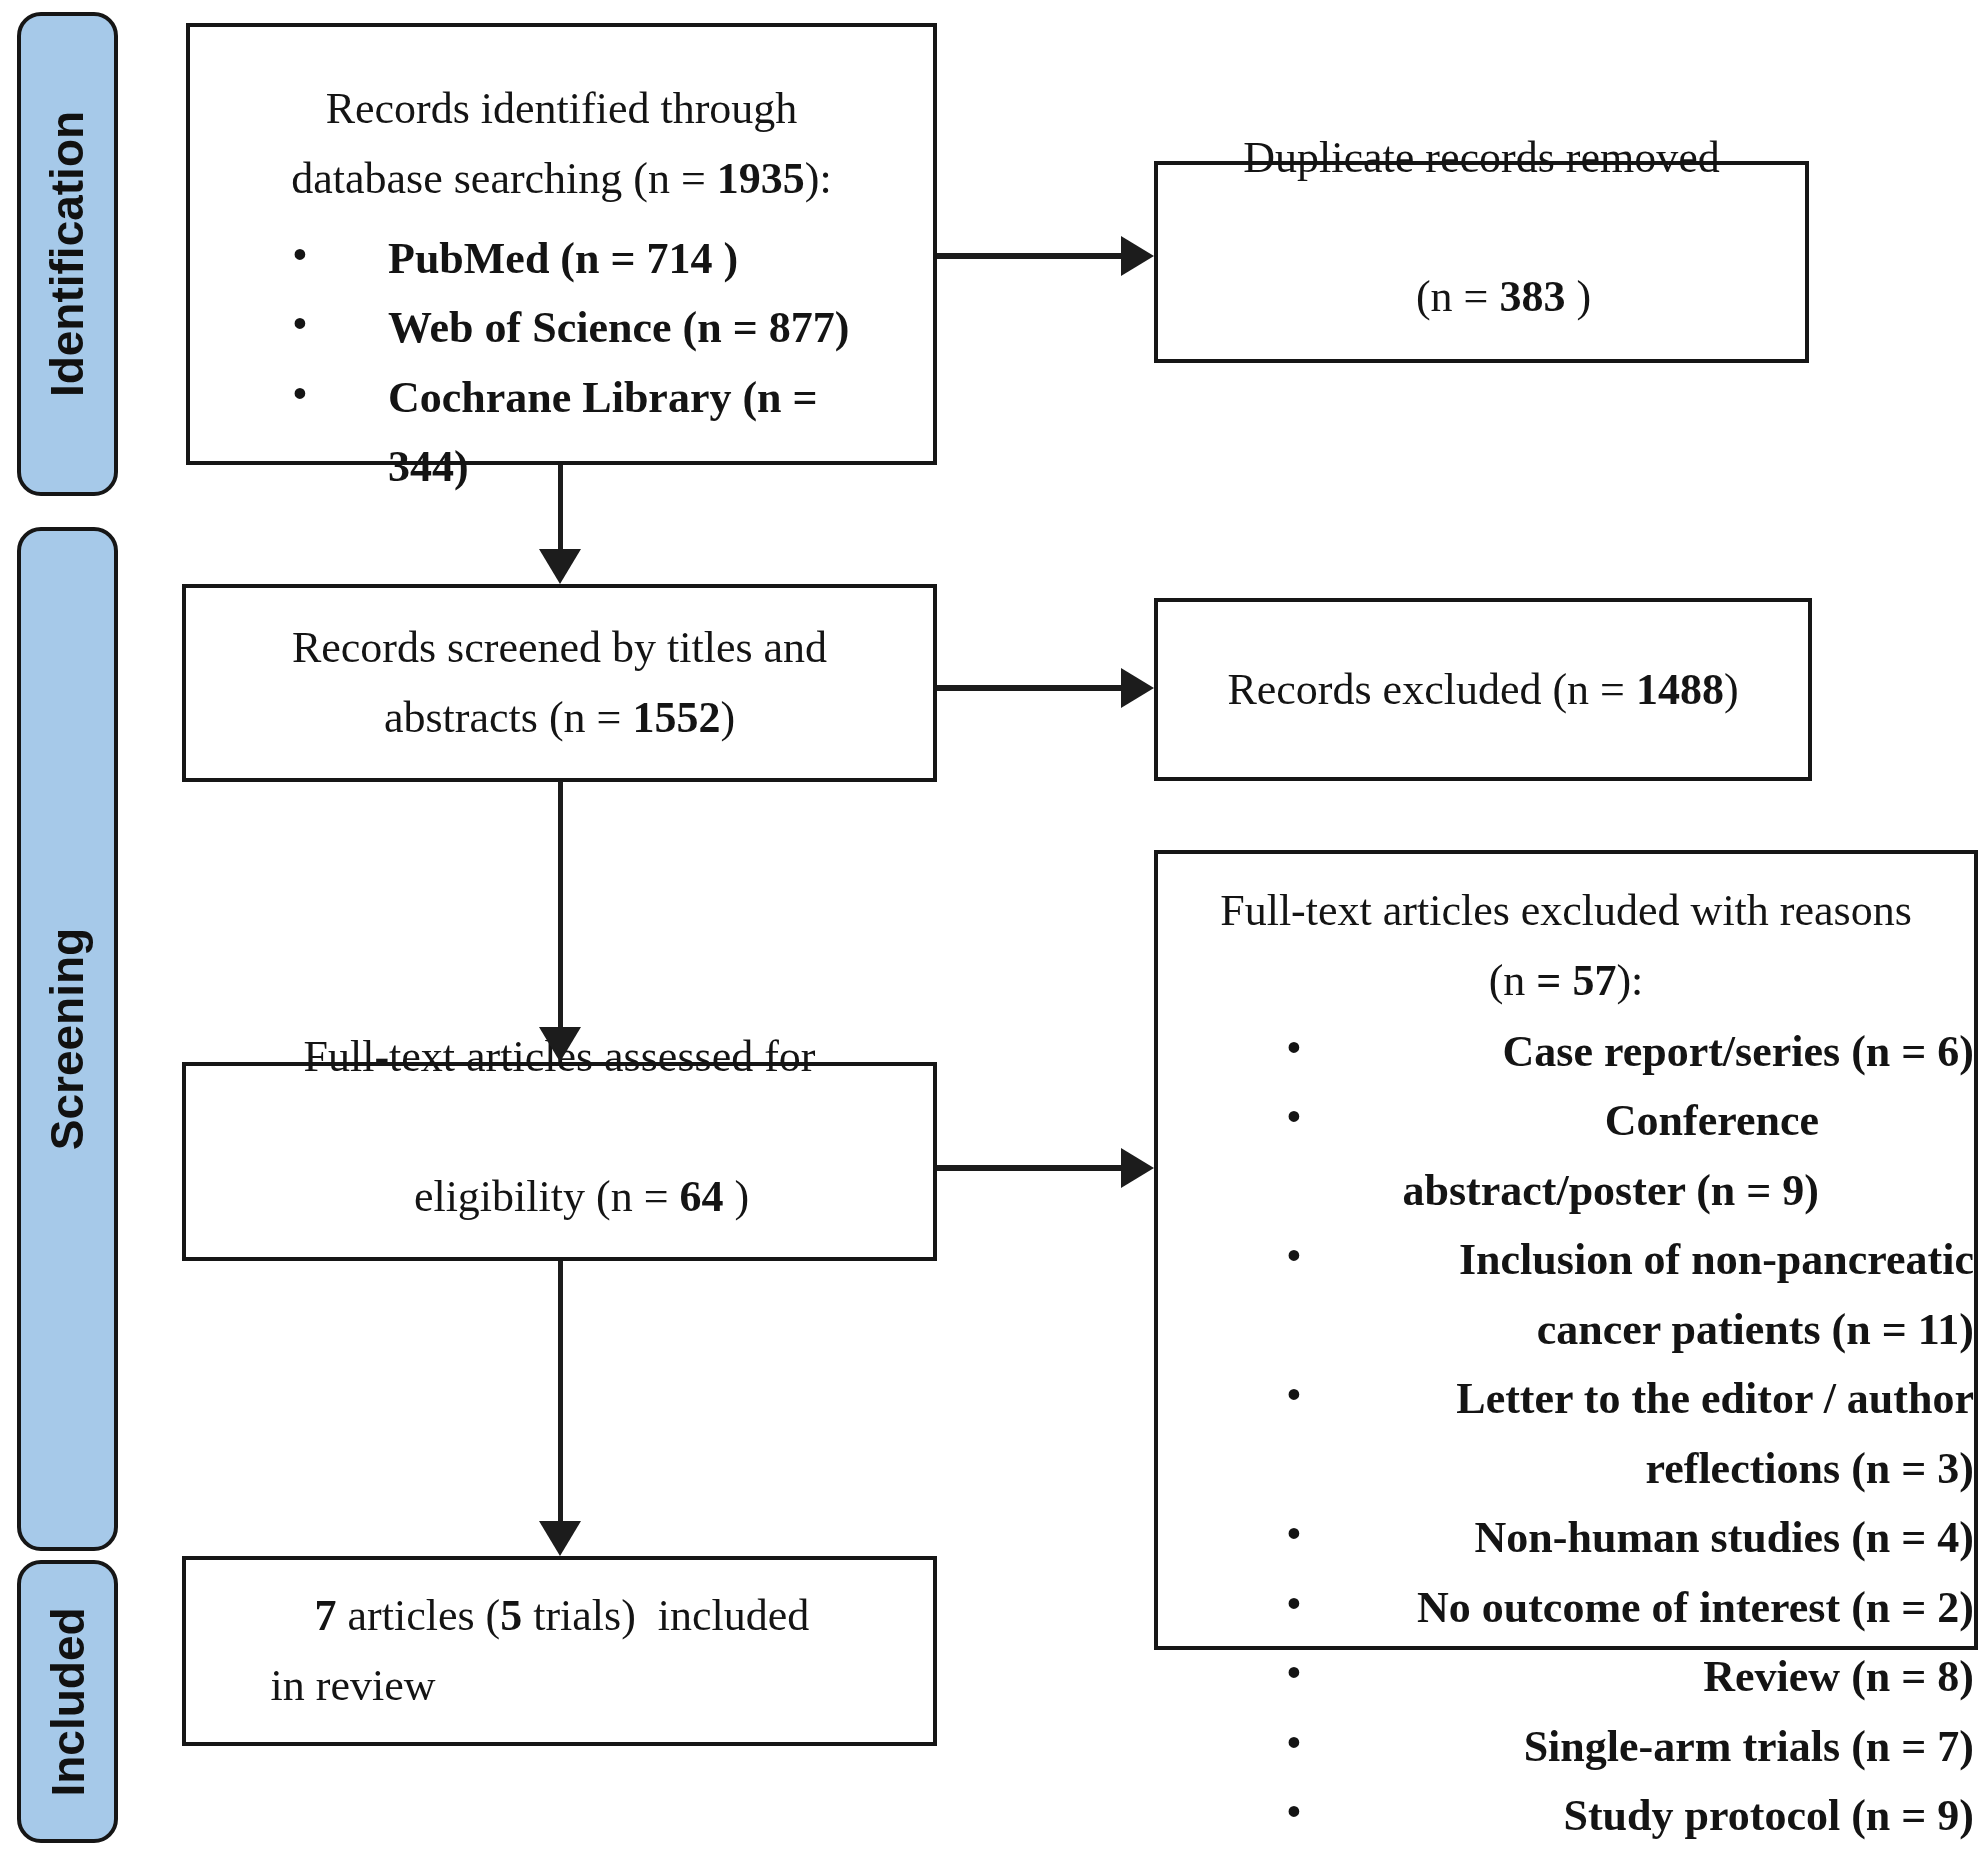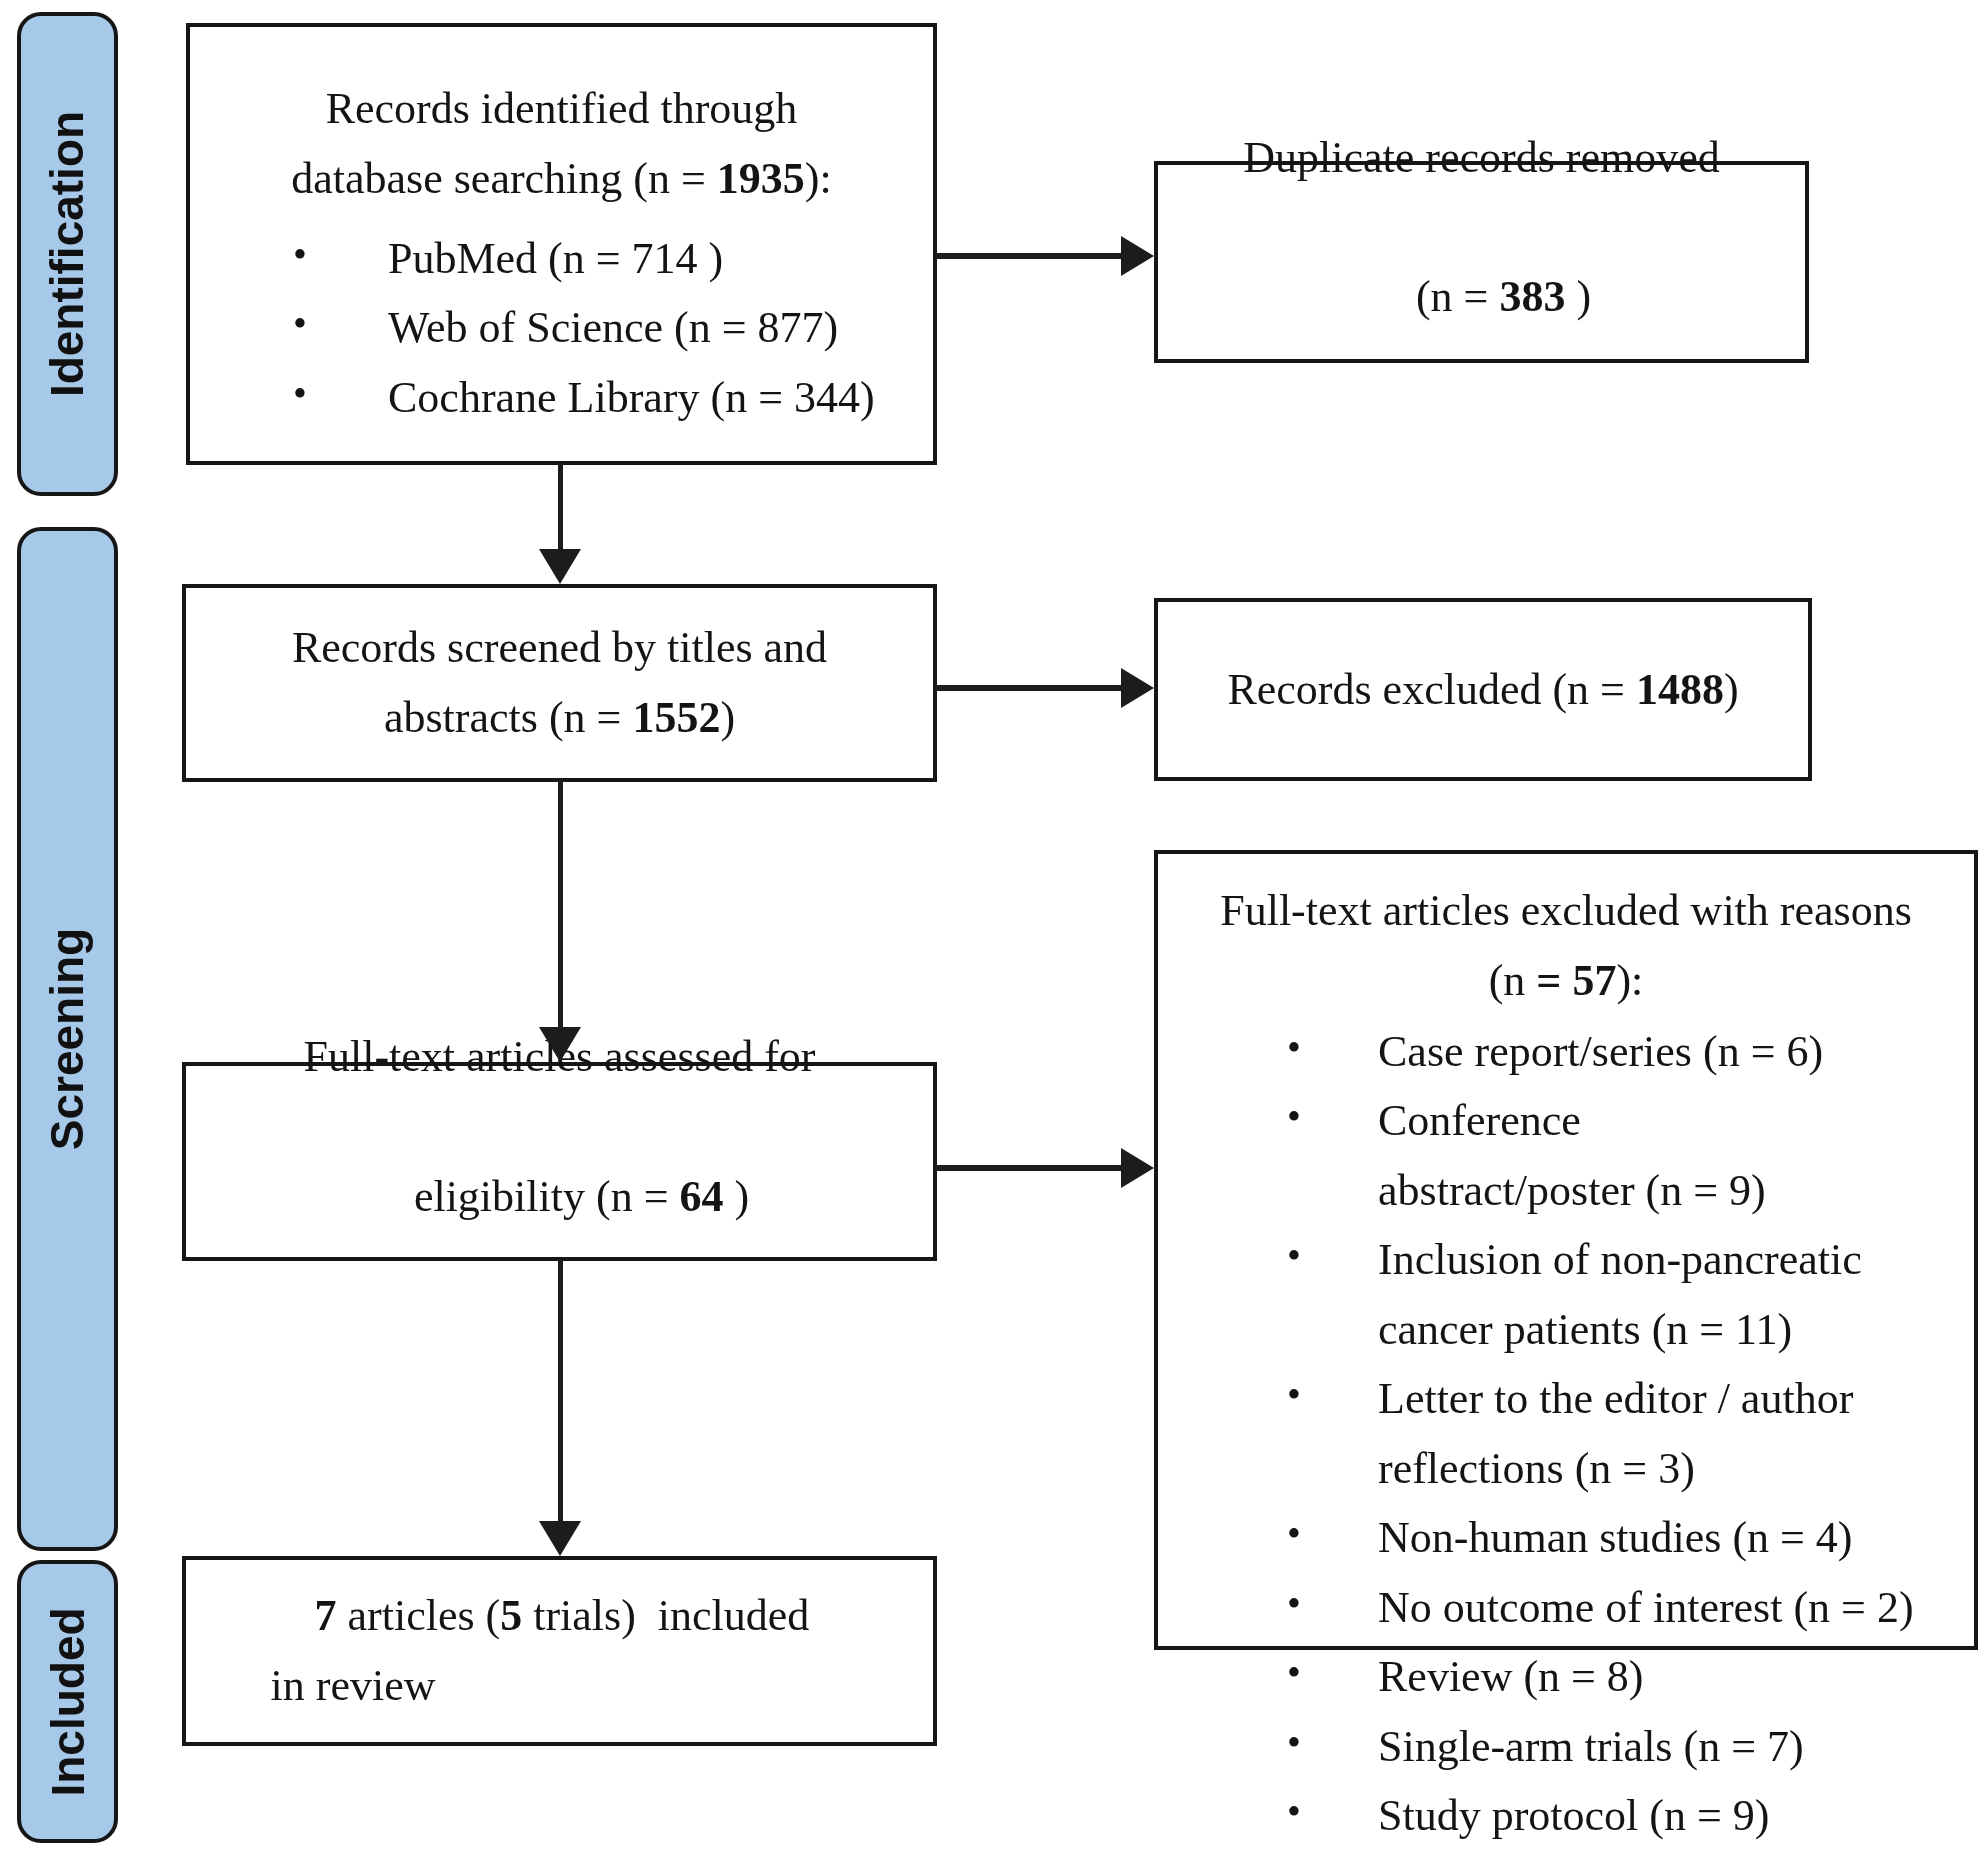--- a/index.html
+++ b/index.html
@@ -53,31 +53,31 @@
   #box-fulltext   { left: 182px; top: 1062px; width: 755px;  height: 199px; }
   #box-reasons    { left: 1154px; top: 850px; width: 824px; height: 800px; padding-top: 22px; }
   #box-included   { left: 182px; top: 1556px; width: 755px;  height: 190px; }
 
   #box-included p { max-width: 578px; }
 
   .line { display: block; }
   .line-center { text-align: center; }
 
   
-  ul.bullets { list-style: none; text-align: left; }
+  ul.bullets { list-style: none; text-align: left; font-weight: bold; }
   ul.bullets li { position: relative; }
   ul.bullets li::before {
     content: "\2022";
     position: absolute; left: 0; top: 0;
     font-size: 0.9em;
   }
   #box-identified ul.bullets { margin: 10.6px 30px 0 103px; }
   #box-identified ul.bullets li { padding-left: 95px; }
   #box-reasons ul.bullets { margin: 1.5px 0 0 129px; }
-  #box-reasons ul.bullets li { padding-left: 91px; }
+  #box-reasons ul.bullets li { padding-left: 91px; text-align: right; }
   
   #box-reasons ul.bullets li:nth-child(2) { max-width: 532px; }
 
   
   .h-arrow { position: absolute; height: 40px; }
   .h-arrow .shaft {
     position: absolute; left: 0; right: 29px; top: 50%;
     height: 5.3px; margin-top: -2.7px; background: #1c1c1c;
   }
   .h-arrow .head {

